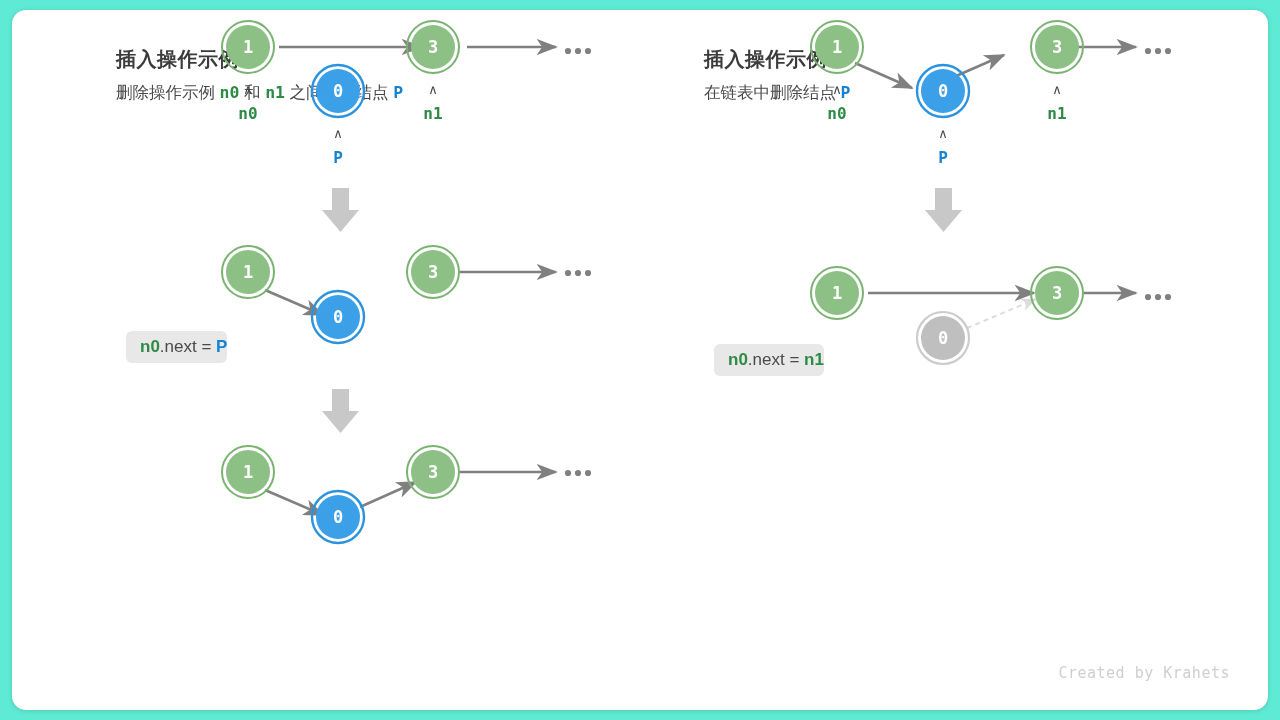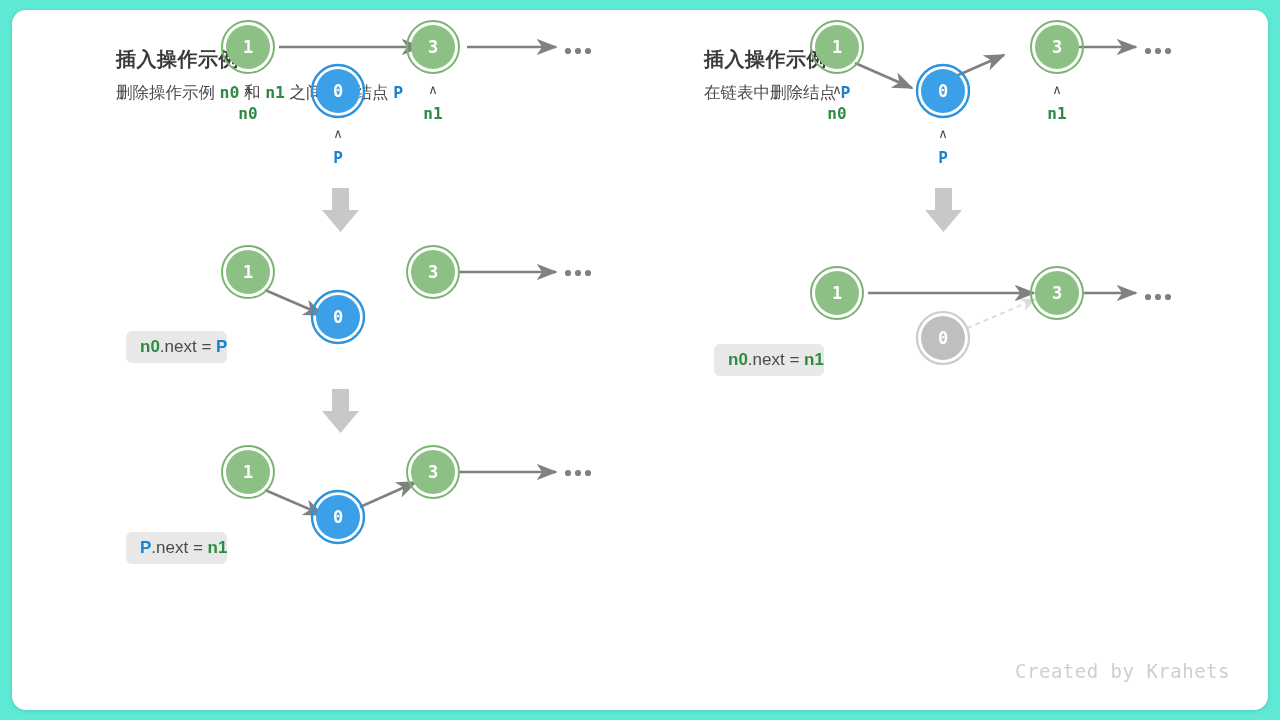--- a/index.html
+++ b/index.html
@@ -93,44 +93,41 @@
     font-family: "DejaVu Sans", sans-serif;
     font-size: 13px;
     fill: #4a4a4a;
   }
 
   .credit {
     position: absolute;
     right: 38px;
     bottom: 28px;
     font-family: "DejaVu Sans Mono", "Liberation Mono", monospace;
-    font-size: 19px;
+    font-size: 15px;
     color: #cfcfcf;
     letter-spacing: 0.5px;
   }
 </style>
 </head>
 <body>
 
 <div id="root">
   <div class="card">
 
     <div class="panel panel-left">
       <div class="panel-title">插入操作示例</div>
       <div class="panel-subtitle">
         <span>删除操作示例 </span><span class="mono c-green">n0</span><span> 和 </span><span class="mono c-green">n1</span><span> 之间插入结点 </span><span class="mono c-blue">P</span>
       </div>
 
       <div class="code-chip" style="left:10px; top:321px;">
         <span class="id c-green">n0</span><span class="op">.next = </span><span class="id c-blue">P</span>
       </div>
 
-      <div class="code-chip" style="left:10px; top:522px;">
-        <span class="id c-blue">P</span><span class="op">.next = </span><span class="id c-green">n1</span>
-      </div>
 
       <svg class="svg-layer" width="580" height="700" viewBox="0 0 580 700">
         <defs>
           <marker id="ah-gray" markerWidth="9" markerHeight="9" refX="7.5" refY="3.6" orient="auto" markerUnits="strokeWidth">
             <path d="M0,0.4 L8.2,3.6 L0,6.8 L2.2,3.6 Z" fill="#808080"></path>
           </marker>
           <marker id="ah-gray-d" markerWidth="9" markerHeight="9" refX="7.5" refY="3.6" orient="auto" markerUnits="strokeWidth">
             <path d="M0,0.4 L8.2,3.6 L0,6.8 L2.2,3.6 Z" fill="#808080"></path>
           </marker>
         </defs>

